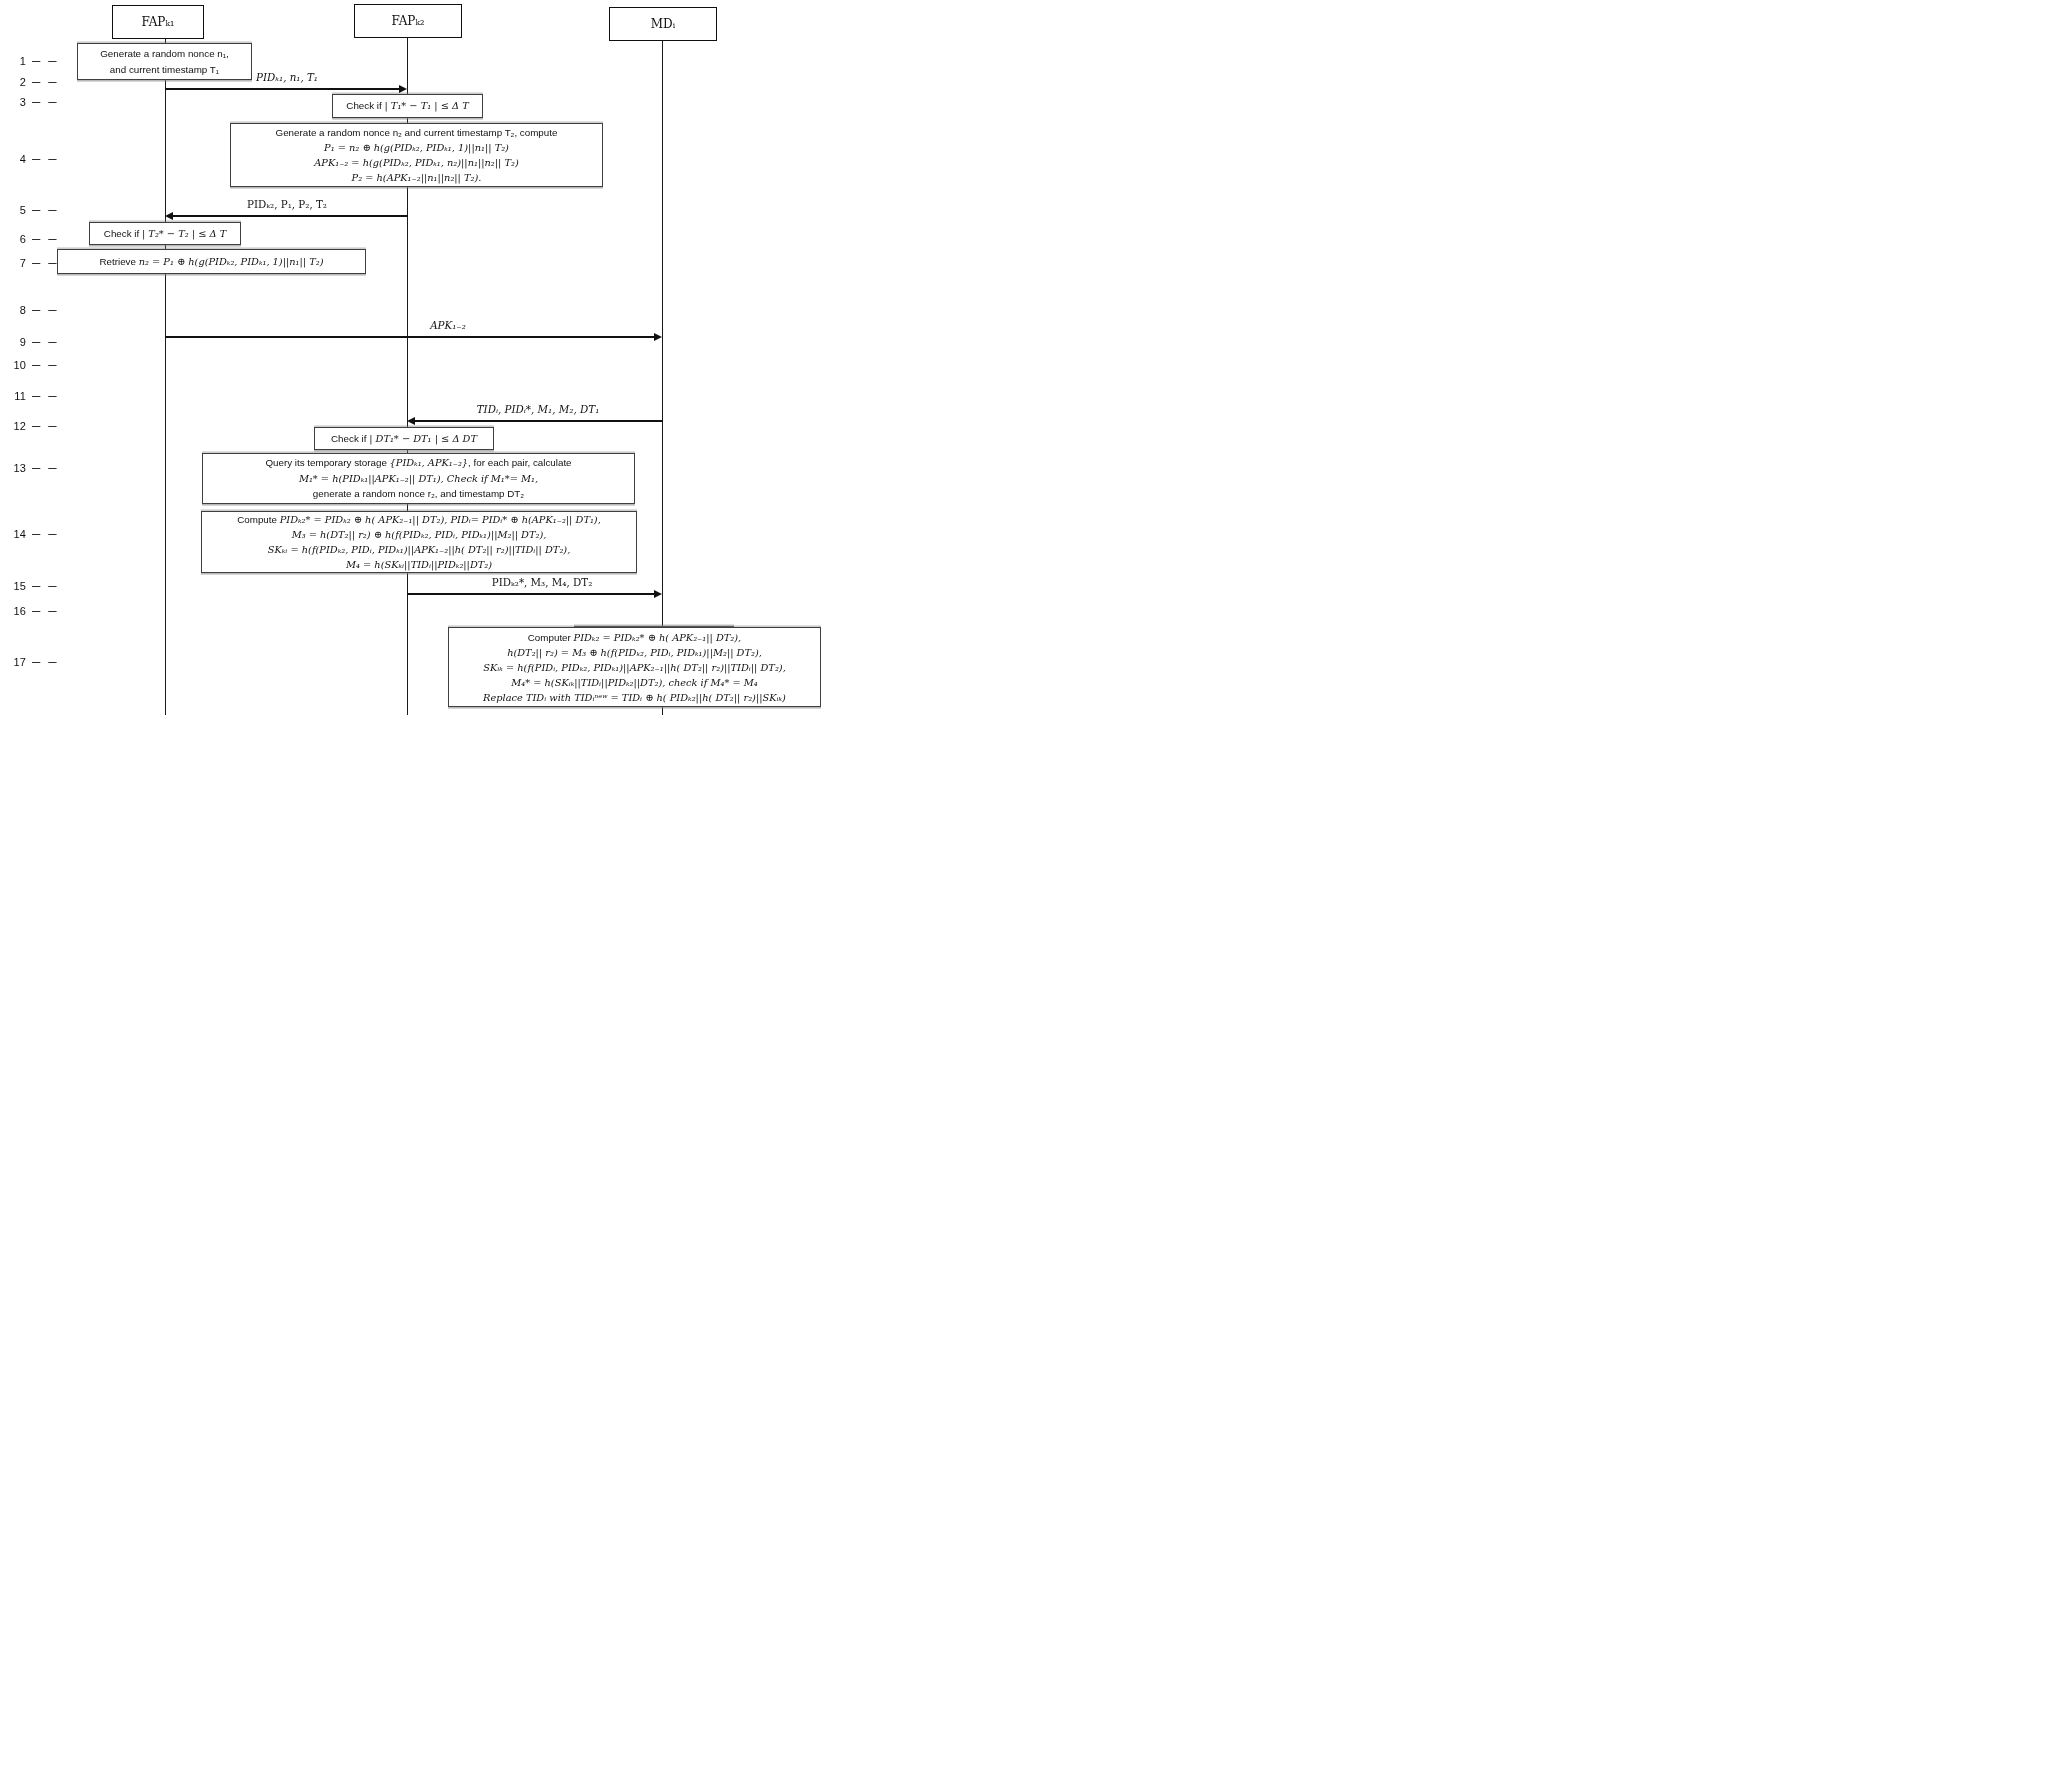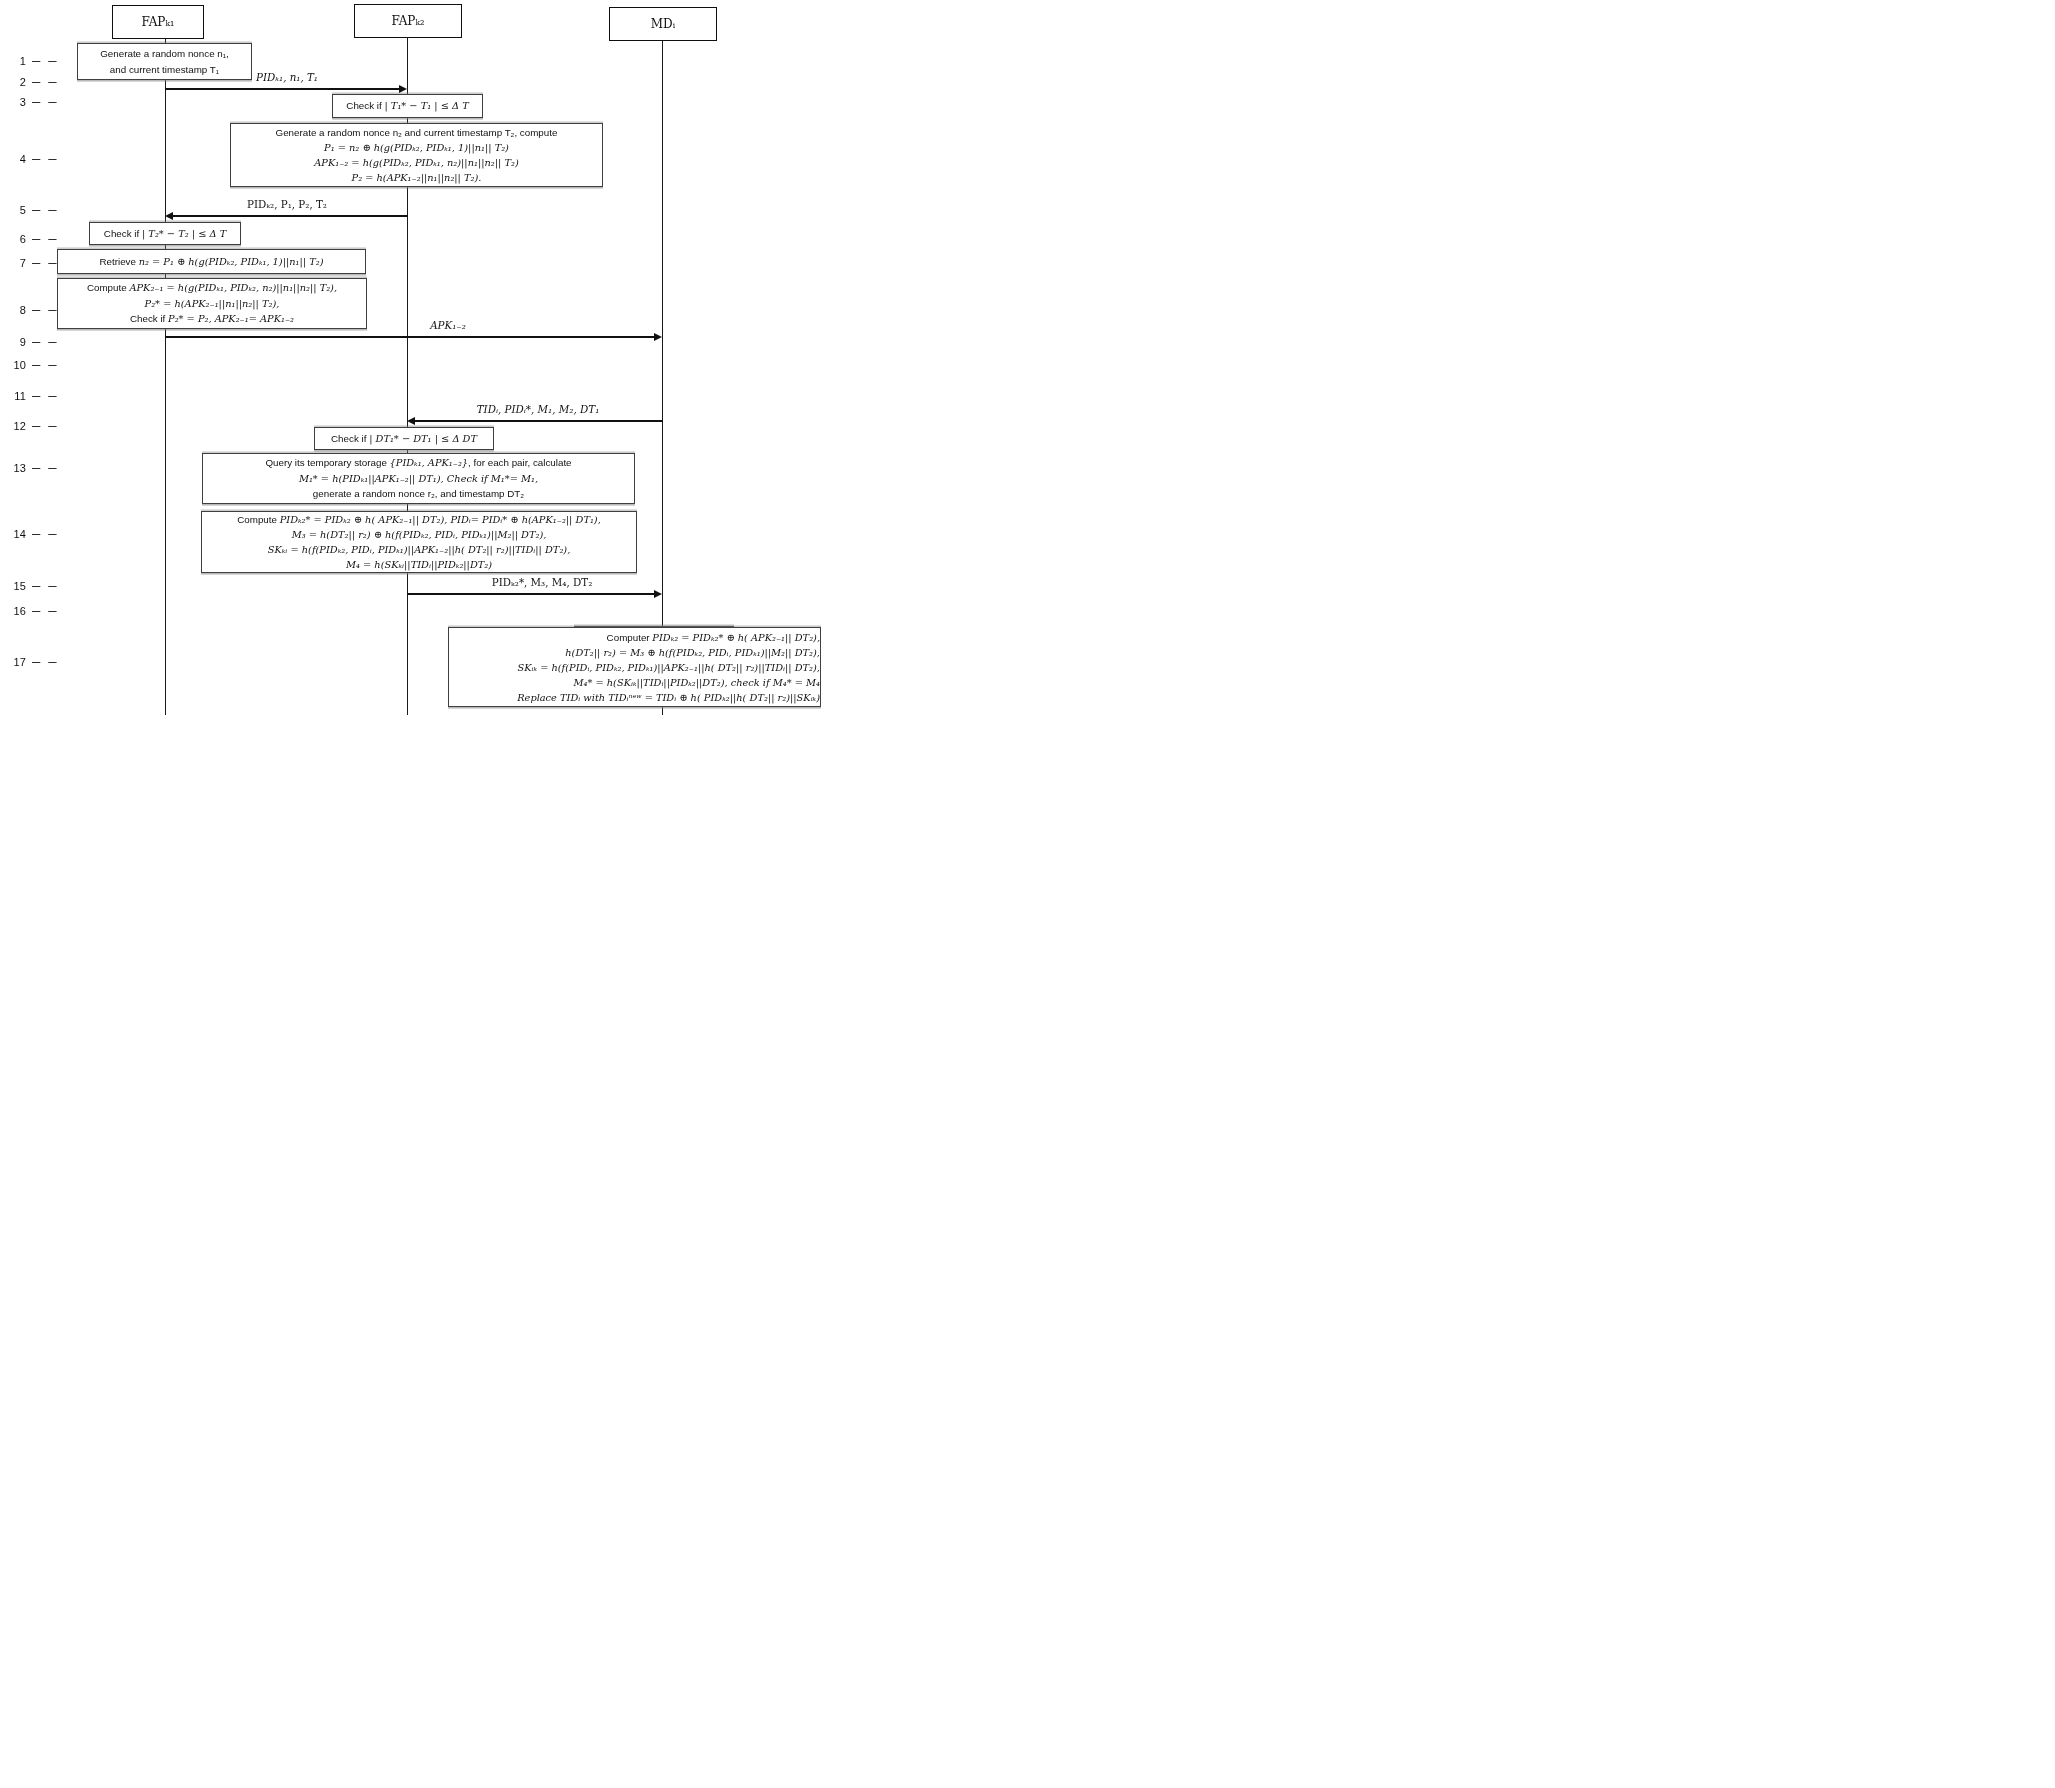--- a/index.html
+++ b/index.html
@@ -151,25 +151,20 @@
   <div class="head head-left" style="left:165px;top:212px;"></div>
 
   <div class="pbox" style="left:89px;top:222px;width:152px;height:23px;">
     <div class="pline"><span class="txt">Check if </span><span class="math">| T₂* − T₂ | ≤ Δ T</span></div>
   </div>
 
   <div class="pbox" style="left:57px;top:249px;width:309px;height:25px;">
     <div class="pline"><span class="txt">Retrieve </span><span class="math">n₂ = P₁ ⊕ h(g(PIDₖ₂, PIDₖ₁, 1)||n₁|| T₂)</span></div>
   </div>
 
-  <div class="pbox" style="left:57px;top:278px;width:310px;height:51px;">
-    <div class="pline"><span class="txt">Compute </span><span class="math">APK₂₋₁ = h(g(PIDₖ₁, PIDₖ₂, n₂)||n₁||n₂|| T₂),</span></div>
-    <div class="pline math">P₂* = h(APK₂₋₁||n₁||n₂|| T₂),</div>
-    <div class="pline"><span class="txt">Check if </span><span class="math">P₂* = P₂,  APK₂₋₁= APK₁₋₂</span></div>
-  </div>
 
   <div class="mlabel mlabel-italic" style="left:448px;top:319px;">APK₁₋₂</div>
   <div class="arrow" style="left:165px;top:336px;width:490px;"></div>
   <div class="head head-right" style="left:654px;top:333px;"></div>
 
 
   <div class="mlabel mlabel-italic" style="left:538px;top:403px;">TIDᵢ, PIDᵢ*, M₁, M₂, DT₁</div>
   <div class="arrow" style="left:415px;top:420px;width:248px;"></div>
   <div class="head head-left" style="left:407px;top:417px;"></div>
 
@@ -191,21 +186,21 @@
   </div>
 
   <div class="mlabel mlabel-upright" style="left:542px;top:576px;">PIDₖ₂*, M₃, M₄, DT₂</div>
   <div class="arrow" style="left:407px;top:593px;width:248px;"></div>
   <div class="head head-right" style="left:654px;top:590px;"></div>
 
   <div class="pbox" style="left:574px;top:626px;width:160px;height:24px;">
     <div class="pline"><span class="txt">Check if </span><span class="math">| DT₂* − DT₂ | ≤ Δ DT</span></div>
   </div>
 
-  <div class="pbox" style="left:448px;top:627px;width:373px;height:80px;text-align:right;">
+  <div class="pbox" style="left:448px;top:627px;width:373px;height:80px;">
     <div class="pline" style="line-height:15px;"><span class="txt">Computer </span><span class="math">PIDₖ₂ = PIDₖ₂* ⊕ h( APK₂₋₁|| DT₂),</span></div>
     <div class="pline math" style="line-height:15px;">h(DT₂|| r₂) = M₃ ⊕ h(f(PIDₖ₂, PIDᵢ, PIDₖ₁)||M₂|| DT₂),</div>
     <div class="pline math" style="line-height:15px;">SKᵢₖ = h(f(PIDᵢ, PIDₖ₂, PIDₖ₁)||APK₂₋₁||h( DT₂|| r₂)||TIDᵢ|| DT₂),</div>
     <div class="pline math" style="line-height:15px;">M₄* = h(SKᵢₖ||TIDᵢ||PIDₖ₂||DT₂), check if M₄* = M₄</div>
     <div class="pline math" style="line-height:15px;">Replace TIDᵢ with TIDᵢⁿᵉʷ = TIDᵢ ⊕ h( PIDₖ₂||h( DT₂|| r₂)||SKᵢₖ)</div>
   </div>
 
 </div>
 
 

